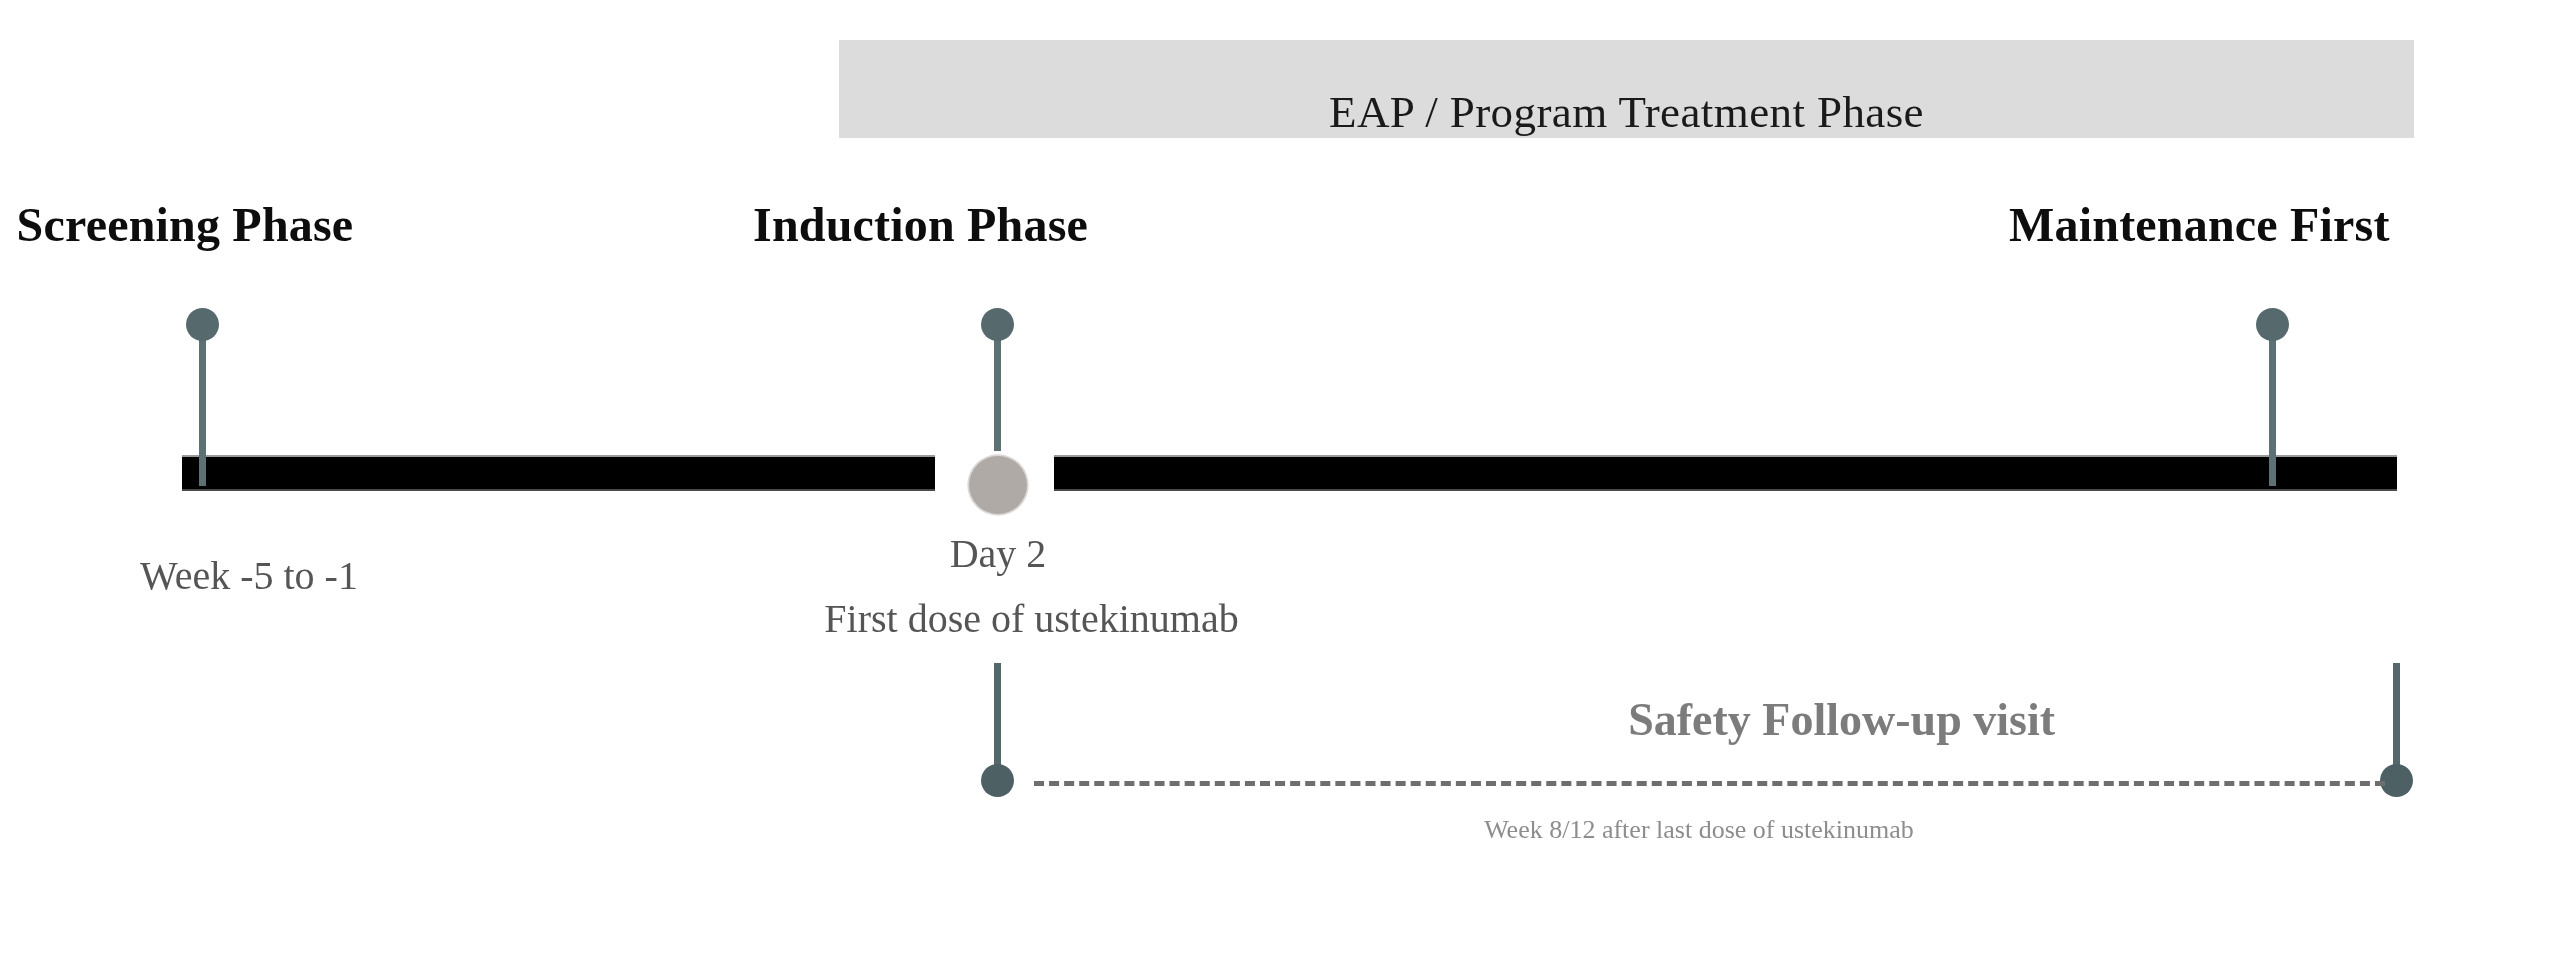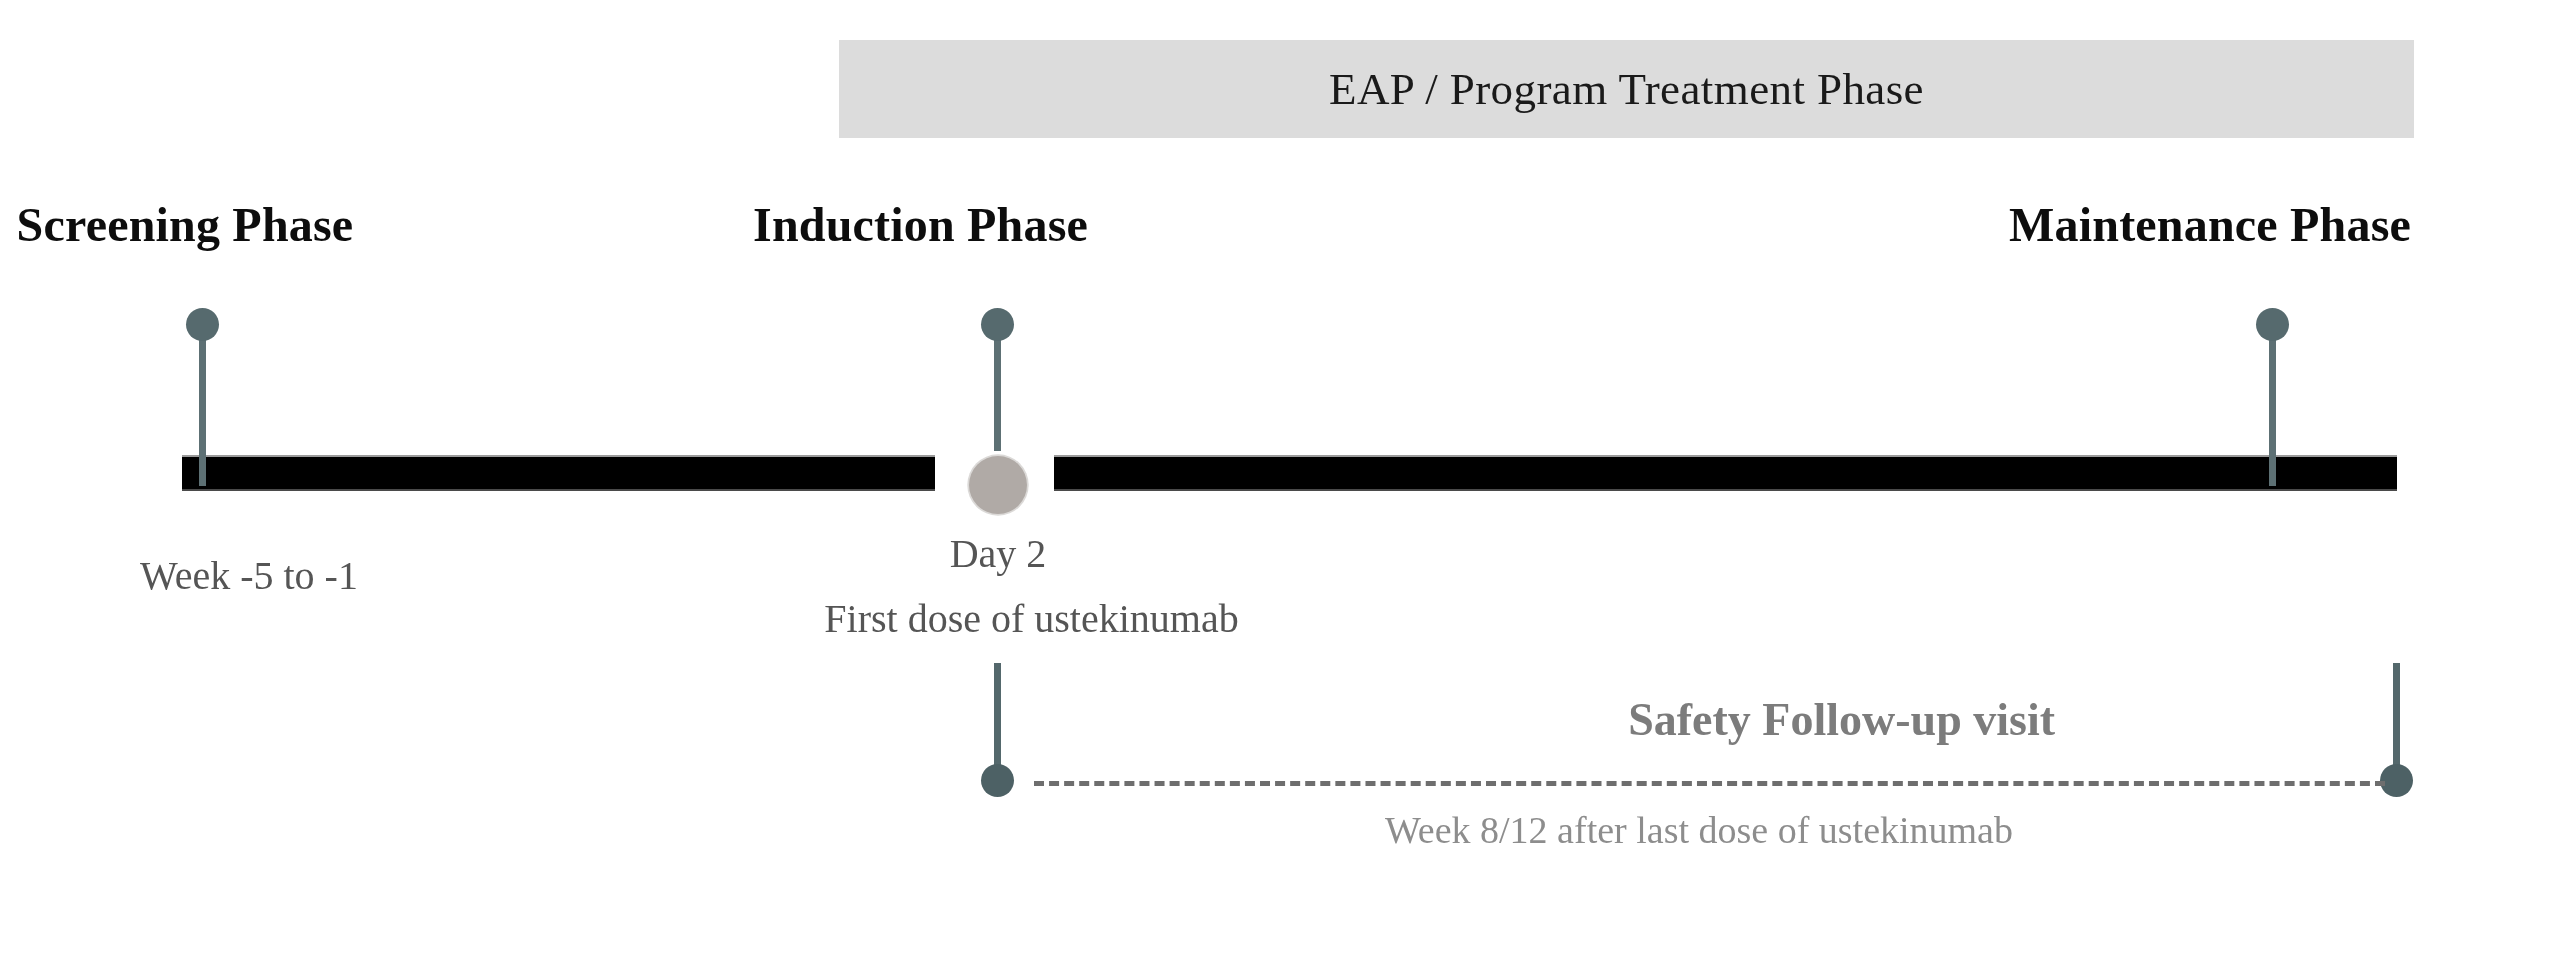--- a/index.html
+++ b/index.html
@@ -18,21 +18,21 @@
 
   
   .eap-banner {
     position: absolute;
     left: 839px;
     top: 40px;
     width: 1575px;
     height: 98px;
     background: #dcdcdc;
     display: flex;
-    align-items: center;
+    align-items: flex-end;
     justify-content: center;
   }
   .eap-banner-label {
     font-size: 45px;
     color: #1a1a1a;
     letter-spacing: 0.4px;
     white-space: nowrap;
   }
 
   
@@ -157,37 +157,37 @@
     font-weight: bold;
     color: #7c7c7c;
     white-space: nowrap;
   }
   #safety-sub {
     position: absolute;
     left: 1293px;
     top: 802px;
     width: 812px;
     text-align: center;
-    font-size: 38px;
+    font-size: 26px;
     line-height: 56px;
     color: #8d8d8d;
   }
 </style>
 </head>
 <body>
 
 <div id="canvas">
 
   <div class="eap-banner">
     <span class="eap-banner-label">EAP / Program Treatment Phase</span>
   </div>
 
   <div class="phase-title" id="title-screening">Screening Phase</div>
   <div class="phase-title" id="title-induction">Induction Phase</div>
-  <div class="phase-title" id="title-maintenance">Maintenance Phase</div>
+  <div class="phase-title" id="title-maintenance">Maintenance First</div>
 
   <div class="tl-bar" id="bar-screening"></div>
   <div class="tl-bar" id="bar-treatment"></div>
 
   <div class="day1-node"></div>
 
   <div class="pin-up" id="pin-screening">
     <span class="pin-stem"></span>
     <span class="pin-head"></span>
   </div>

